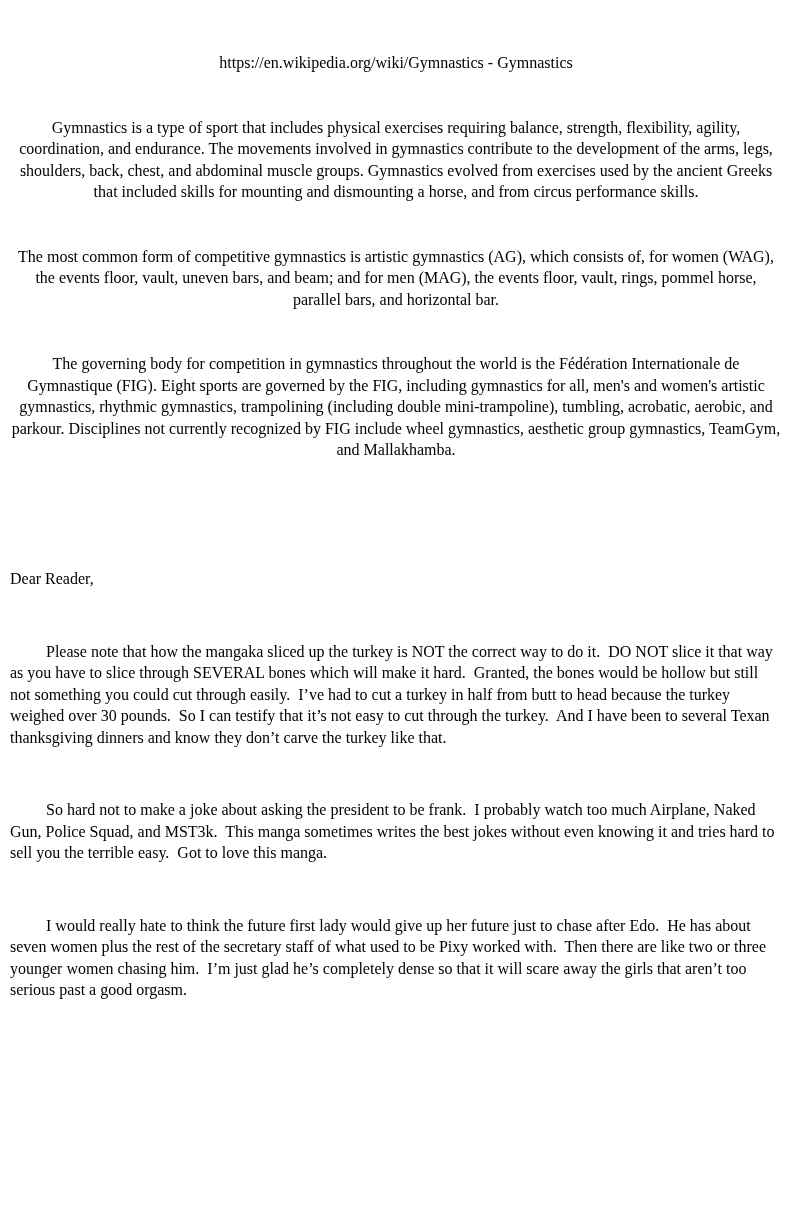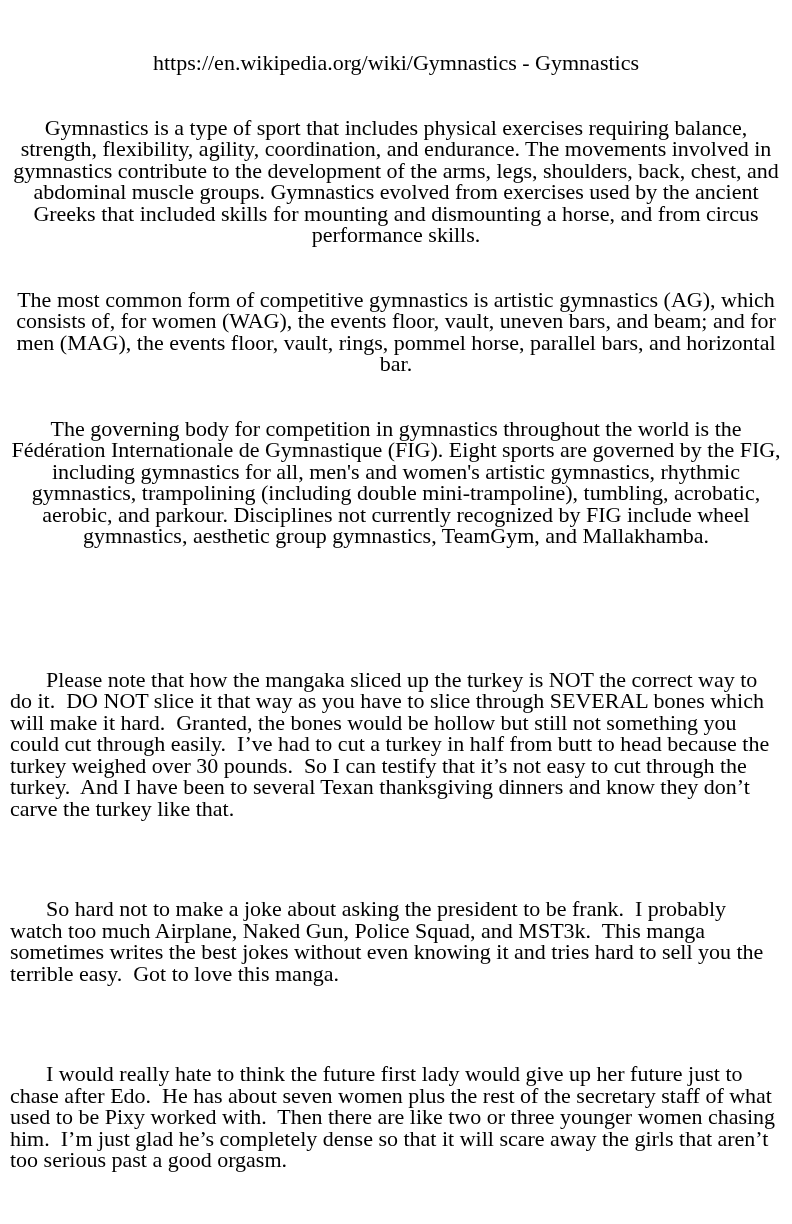--- a/index.html
+++ b/index.html
@@ -8,56 +8,57 @@
     background: #ffffff;
   }
   .doc {
     width: 792px;
     height: 1224px;
     box-sizing: border-box;
     padding: 9px 10px 0 10px;
     background: #ffffff;
     color: #000000;
     font-family: "Liberation Serif", "DejaVu Serif", serif;
-    font-size: 22px;
+    font-size: 16px;
     line-height: 21.5px;
     overflow: hidden;
   }
   .header-block {
     text-align: center;
     white-space: pre-wrap;
   }
   .header-line, .header-para {
     margin: 0;
   }
   .letter {
     white-space: pre-wrap;
     text-align: left;
   }
   .salutation, .closing {
     margin: 21.5px 0 0 0;
   }
   .para {
-    margin: 36px 0 0 0;
+    margin: 8px 0 0 0;
     text-indent: 36px;
   }
 </style>
 </head>
 <body>
 
 <div class="doc">
 
   <div class="header-block">
     <div class="header-line">https://en.wikipedia.org/wiki/Gymnastics - Gymnastics</div>
     <div class="header-para">Gymnastics is a type of sport that includes physical exercises requiring balance, strength, flexibility, agility, coordination, and endurance. The movements involved in gymnastics contribute to the development of the arms, legs, shoulders, back, chest, and abdominal muscle groups. Gymnastics evolved from exercises used by the ancient Greeks that included skills for mounting and dismounting a horse, and from circus performance skills.</div>
     <div class="header-para">The most common form of competitive gymnastics is artistic gymnastics (AG), which consists of, for women (WAG), the events floor, vault, uneven bars, and beam; and for men (MAG), the events floor, vault, rings, pommel horse, parallel bars, and horizontal bar.</div>
     <div class="header-para">The governing body for competition in gymnastics throughout the world is the Fédération Internationale de Gymnastique (FIG). Eight sports are governed by the FIG, including gymnastics for all, men's and women's artistic gymnastics, rhythmic gymnastics, trampolining (including double mini-trampoline), tumbling, acrobatic, aerobic, and parkour. Disciplines not currently recognized by FIG include wheel gymnastics, aesthetic group gymnastics, TeamGym, and Mallakhamba.</div>
   </div>
 
   <div class="letter">
+    <p class="salutation">Dear Reader,</p>
     <p class="para">Please note that how the mangaka sliced up the turkey is NOT the correct way to do it.  DO NOT slice it that way as you have to slice through SEVERAL bones which will make it hard.  Granted, the bones would be hollow but still not something you could cut through easily.  I’ve had to cut a turkey in half from butt to head because the turkey weighed over 30 pounds.  So I can testify that it’s not easy to cut through the turkey.  And I have been to several Texan thanksgiving dinners and know they don’t carve the turkey like that.</p>
     <p class="para">So hard not to make a joke about asking the president to be frank.  I probably watch too much Airplane, Naked Gun, Police Squad, and MST3k.  This manga sometimes writes the best jokes without even knowing it and tries hard to sell you the terrible easy.  Got to love this manga.</p>
     <p class="para">I would really hate to think the future first lady would give up her future just to chase after Edo.  He has about seven women plus the rest of the secretary staff of what used to be Pixy worked with.  Then there are like two or three younger women chasing him.  I’m just glad he’s completely dense so that it will scare away the girls that aren’t too serious past a good orgasm.</p>
     
     
     
     
     
   </div>
 

